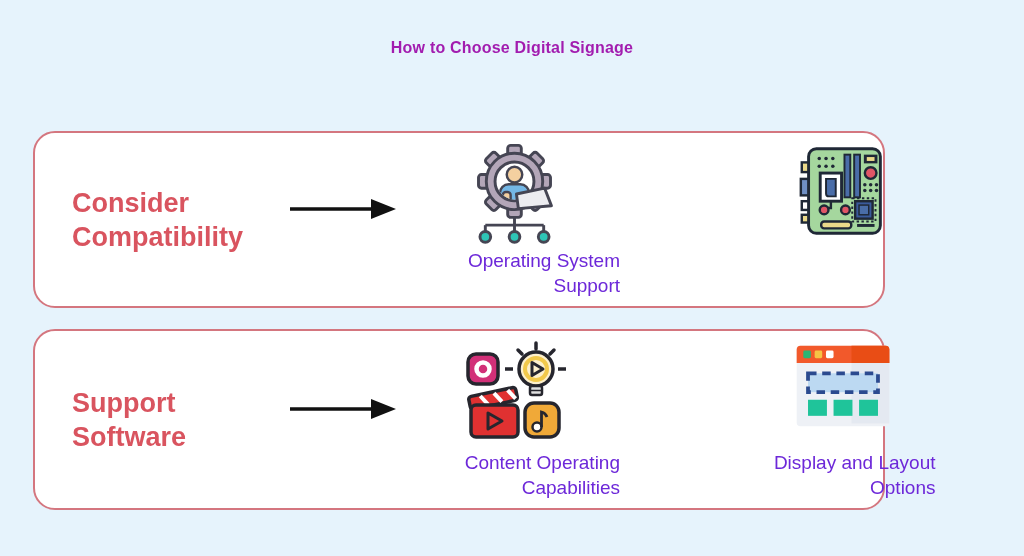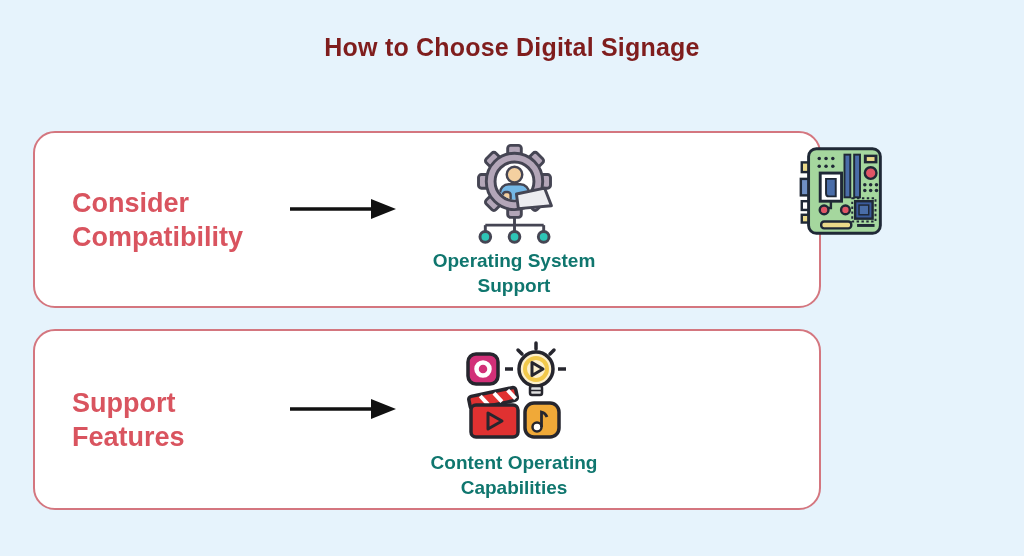--- a/index.html
+++ b/index.html
@@ -3,45 +3,45 @@
 <meta charset="utf-8">
 <style>
   html,body{margin:0;padding:0;}
   body{font-family:"Liberation Sans",sans-serif;}
   .canvas{
     position:relative;width:1024px;height:556px;overflow:hidden;
     background:#e6f3fc;
   }
   .title{
     position:absolute;top:31px;left:0;width:100%;text-align:center;
-    color:#7f1d1d;font-weight:bold;font-size:25px;line-height:33px;
+    color:#a21caf;font-weight:bold;font-size:16px;line-height:33px;
     letter-spacing:.2px;
   }
   .card{
-    position:absolute;left:33px;width:788px;background:#ffffff;
+    position:absolute;left:33px;width:852px;background:#ffffff;
     border:2px solid #d4767f;border-radius:22px;box-sizing:border-box;
   }
   .card.row1{top:131px;height:177px;}
   .card.row2{top:329px;height:181px;}
   .heading{
     position:absolute;left:37px;top:50%;transform:translateY(-50%);
     color:#d9545f;font-weight:bold;font-size:27px;line-height:34px;
   }
   .arrow{
     position:absolute;left:253px;top:calc(50% - 9px);transform:translateY(-50%);
   }
   .item{
     position:absolute;top:10px;bottom:8px;width:230px;
     display:flex;flex-direction:column;align-items:center;
   }
   .item.mid{left:364px;}
   .item.right{left:693px;}
   .item .label{
-    margin-top:auto;text-align:center;color:#0f766e;
-    font-size:19px;line-height:25px;font-weight:700;
+    margin-top:auto;text-align:right;color:#6d28d9;
+    font-size:19px;line-height:25px;font-weight:400;
   }
   .label.label-mid{max-width:212px;}
   .label.label-right{max-width:185px;}
   .icon-box{display:flex;align-items:flex-start;justify-content:center;}
 </style>
 </head>
 <body>
 
 <div class="canvas">
 
@@ -155,21 +155,21 @@
           <line x1="64" y1="85" x2="82" y2="85" stroke="#1f2836" stroke-width="3"></line>
         </svg>
       </div>
     </div>
   </div>
 
   <div class="card row2">
 
     <div class="heading">
       <div>Support</div>
-      <div>Features</div>
+      <div>Software</div>
     </div>
 
     <div class="arrow">
       <svg width="110" height="26" viewBox="0 0 110 26">
         <line x1="2" y1="13" x2="84" y2="13" stroke="#111" stroke-width="3.5"></line>
         <polygon points="83,3 108,13 83,23" fill="#111"></polygon>
       </svg>
     </div>
 
     <div class="item mid">
@@ -203,15 +203,37 @@
           <polygon points="30,72 30,88 44,80" fill="#e03131" stroke="#26262e" stroke-width="3" stroke-linejoin="round"></polygon>
 
           <rect x="67" y="62" width="34" height="34" rx="9" fill="#f0a938" stroke="#26262e" stroke-width="3.5"></rect>
           <circle cx="79" cy="86" r="4.5" fill="#ffffff" stroke="#26262e" stroke-width="2.5"></circle>
           <path d="M83.5 86 v-15 q4 1 5.5 5" fill="none" stroke="#26262e" stroke-width="2.8"></path>
         </svg>
       </div>
       <div class="label label-mid">Content Operating Capabilities</div>
     </div>
 
+    <div class="item right">
+      <div class="icon-box">
+        <svg width="104" height="92" viewBox="0 0 110 95">
+
+          <rect x="6" y="4" width="98" height="85" rx="4" fill="#eef1f6"></rect>
+          <rect x="64" y="8" width="40" height="78" fill="#e4e9f1"></rect>
+
+          <path d="M6 22 v-14 a4 4 0 0 1 4 -4 h90 a4 4 0 0 1 4 4 v14 z" fill="#f2592b"></path>
+          <path d="M64 22 v-18 h36 a4 4 0 0 1 4 4 v14 z" fill="#e94d15"></path>
+          <rect x="13" y="9" width="8" height="8" rx="1.5" fill="#2bb573"></rect>
+          <rect x="25" y="9" width="8" height="8" rx="1.5" fill="#f6c445"></rect>
+          <rect x="37" y="9" width="8" height="8" rx="1.5" fill="#ffffff"></rect>
+
+          <rect x="18" y="33" width="74" height="20" fill="#bcd9f2" stroke="#2b4a8f" stroke-width="4" stroke-dasharray="9 6"></rect>
+
+          <rect x="18" y="61" width="20" height="17" fill="#1fc49a"></rect>
+          <rect x="45" y="61" width="20" height="17" fill="#1fc49a"></rect>
+          <rect x="72" y="61" width="20" height="17" fill="#1fc49a"></rect>
+        </svg>
+      </div>
+      <div class="label label-right">Display and Layout Options</div>
+    </div>
   </div>
 
 </div>
 
 </body></html>

